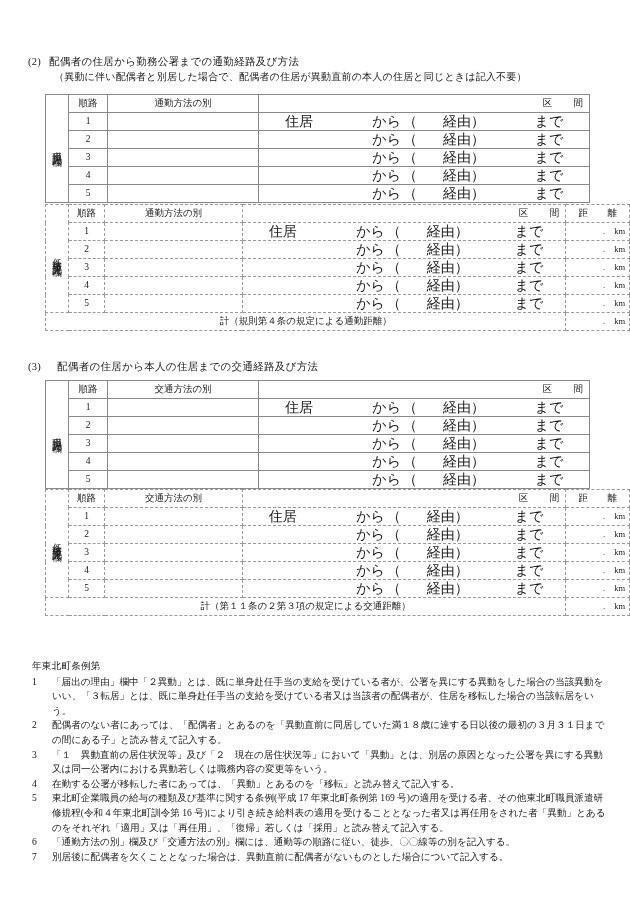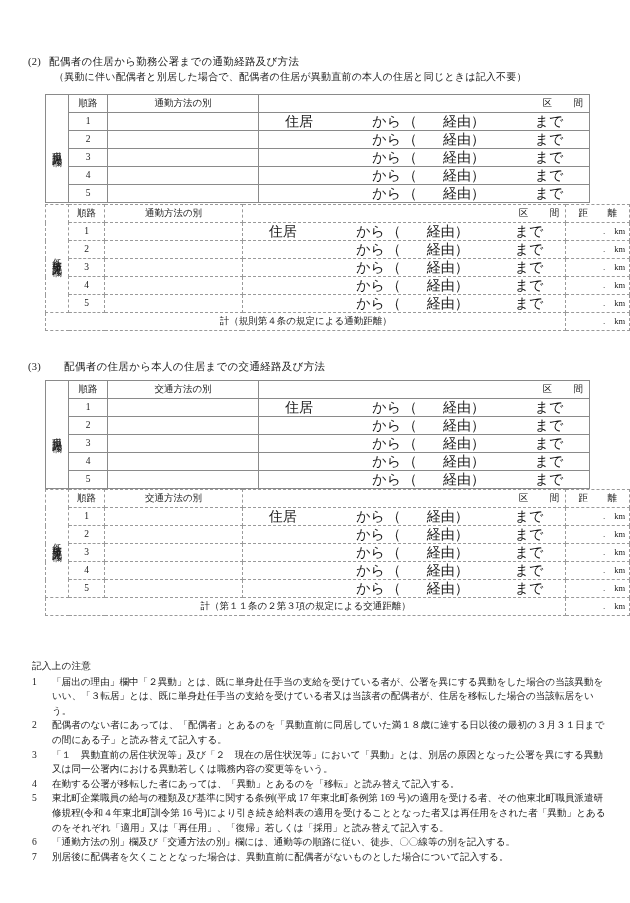--- a/index.html
+++ b/index.html
@@ -374,21 +374,21 @@
           <span class="dot">.</span>
           <span class="km">km</span>
         </div>
       </td>
     </tr>
   </tbody>
     </table>
 
   <div class="sec-head" style="left:28px; top:343px;">
     <span>(3)</span>
-    <span style="margin-left:20px;">配偶者の住居から本人の住居までの交通経路及び方法</span>
+    <span style="margin-left:13px;">配偶者の住居から本人の住居までの交通経路及び方法</span>
   </div>
 
   <table class="form solid" style="left:33px; top:364px;">
     <tbody>
         <tr>
       <td class="c-side side-cell" rowspan="6">
         <span class="vlabel">職員記入欄</span>
       </td>
       <td class="c-no">順路</td>
       <td class="c-meth">交通方法の別</td>
@@ -584,21 +584,21 @@
         <div class="dist">
           <span class="dot">.</span>
           <span class="km">km</span>
         </div>
       </td>
     </tr>
   </tbody>
     </table>
 
   <div class="notes">
-    <div class="notes-title">記入上の注意</div>
+    <div class="notes-title">年東北町条例第</div>
 
     <div class="note-row">
       <div class="note-num">1</div>
       <div class="note-body">「届出の理由」欄中「２異動」とは、既に単身赴任手当の支給を受けている者が、公署を異にする異動をした場合の当該異動をいい、「３転居」とは、既に単身赴任手当の支給を受けている者又は当該者の配偶者が、住居を移転した場合の当該転居をいう。</div>
     </div>
     <div class="note-row">
       <div class="note-num">2</div>
       <div class="note-body">配偶者のない者にあっては、「配偶者」とあるのを「異動直前に同居していた満１８歳に達する日以後の最初の３月３１日までの間にある子」と読み替えて記入する。</div>
     </div>
     <div class="note-row">

